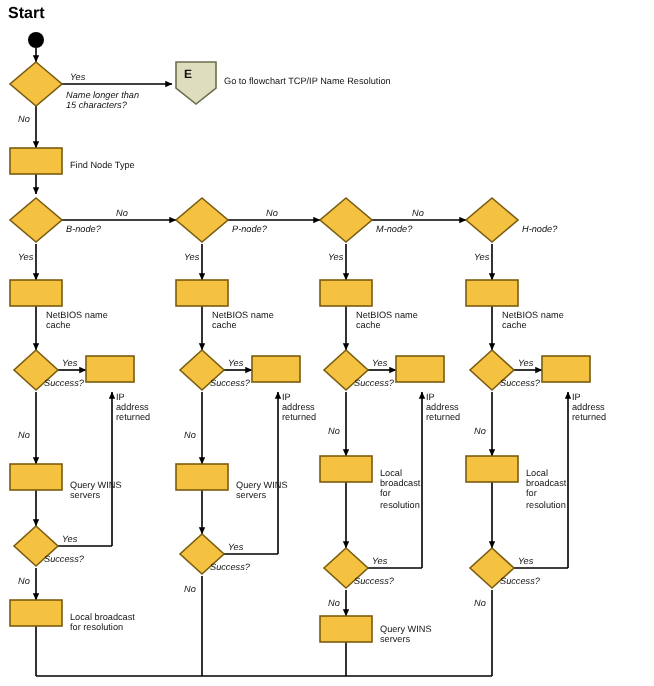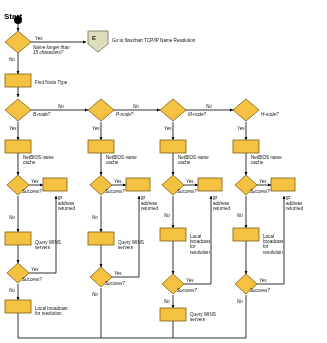--- a/index.html
+++ b/index.html
@@ -124,21 +124,21 @@
     <rect x="160" y="228" width="26" height="13"></rect>
     <rect x="233" y="228" width="26" height="13"></rect>
 
     <rect x="5" y="300" width="26" height="13"></rect>
     <rect x="160" y="308" width="26" height="13"></rect>
   </g>
 
   <polygon points="88,31 108,31 108,44 98,52 88,44" fill="#DEDEBE" stroke="#6E6E50" stroke-width="0.8"></polygon>
 </svg>
 
-<div class="title" style="left:4px;top:12px;text-align:right;">Start</div>
+<div class="title" style="left:4px;top:2px;text-align:right;">Start</div>
 
 <div class="lbl" style="left:92px;top:36px;font-size:6px;font-weight:bold;">E</div>
 <div class="lbl" style="left:112px;top:38px;width:120px;">Go to flowchart TCP/IP Name Resolution</div>
 
 <div class="lbl i" style="left:35px;top:36px;">Yes</div>
 <div class="lbl i" style="left:33px;top:45px;width:48px;">Name longer than
 15 characters?</div>
 <div class="lbl i" style="left:9px;top:57px;">No</div>
 
 <div class="lbl" style="left:35px;top:80px;">Find Node Type</div>

